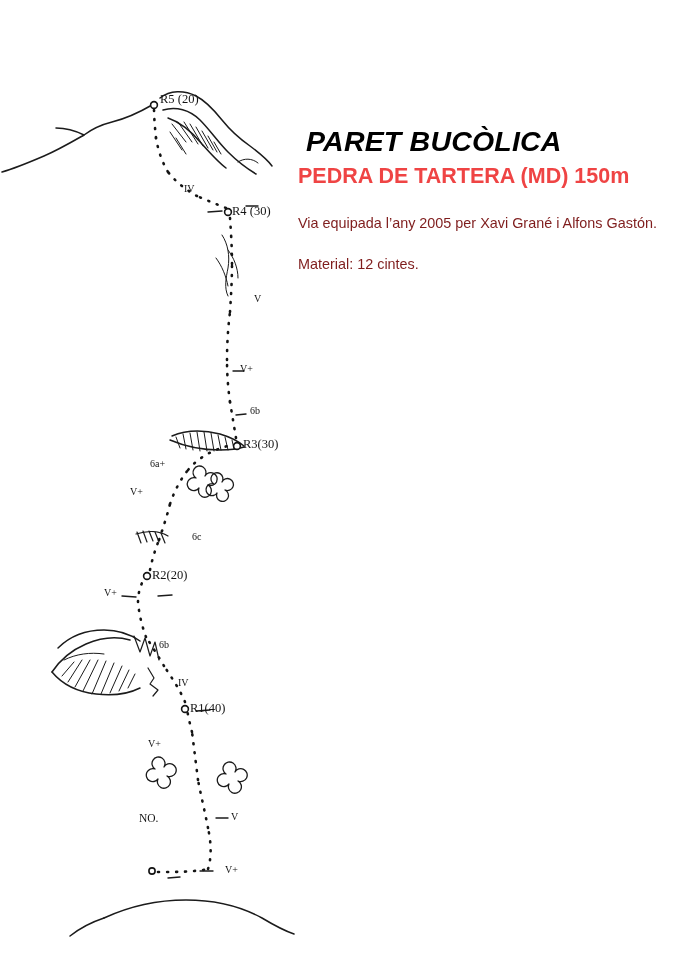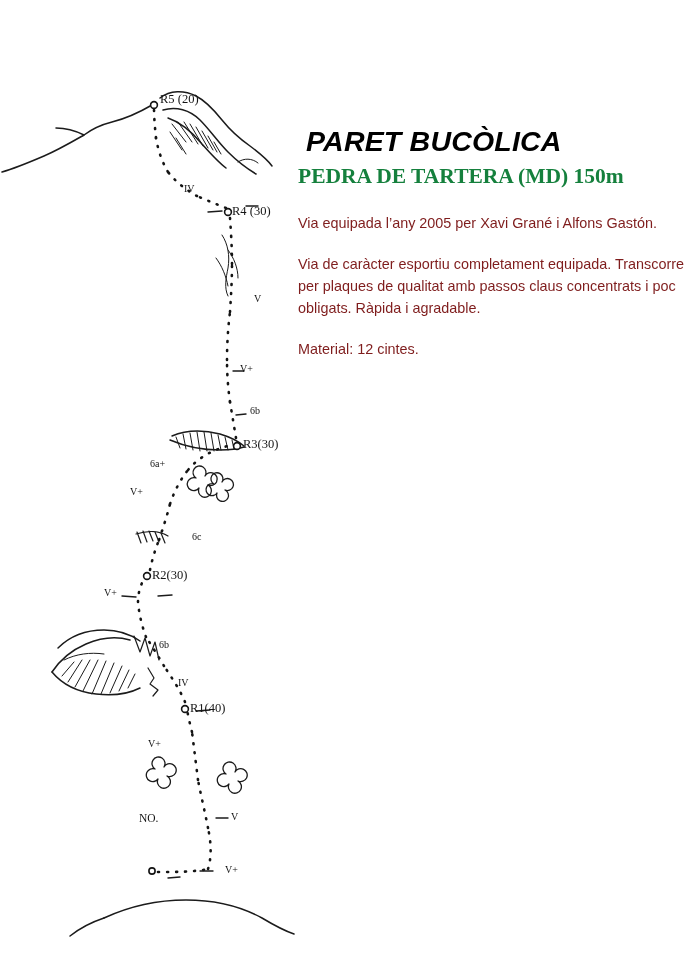--- a/index.html
+++ b/index.html
@@ -27,26 +27,26 @@
     font-family: "Liberation Sans", sans-serif;
     font-style: italic;
     font-weight: bold;
     font-size: 28.5px;
     letter-spacing: 0.2px;
     line-height: 1.1;
     margin: 0 0 8px 8px;
     color: #000;
   }
   .route-subtitle {
-    font-family: Liberation Serif, serif;
+    font-family: Liberation Sans, sans-serif;
     font-weight: bold;
     font-size: 21.5px;
     line-height: 1.1;
     margin: 4px 0 24px 0;
-    color: #15803d;
+    color: #ef4444;
   }
   .para {
     font-size: 14.4px;
     line-height: 1.52;
     margin: 0 0 19px 0;
     color: #7f1d1d;
   }
 
   
   .topo {
@@ -212,21 +212,21 @@
         <path d="M200 871 L 213 871"></path>
         <path d="M246 206 L 258 206"></path>
         <path d="M168 878 L 180 877"></path>
       </g>
     </g>
   </svg>
 
   <div class="lbl belay" style="left:160px; top:92px;">R5 (20)</div>
   <div class="lbl belay" style="left:232px; top:204px;">R4 (30)</div>
   <div class="lbl belay" style="left:243px; top:437px;">R3(30)</div>
-  <div class="lbl belay" style="left:152px; top:568px;">R2(30)</div>
+  <div class="lbl belay" style="left:152px; top:568px;">R2(20)</div>
   <div class="lbl belay" style="left:190px; top:701px;">R1(40)</div>
 
   <div class="lbl" style="left:184px; top:183px;">IV</div>
   <div class="lbl" style="left:254px; top:293px;">V</div>
   <div class="lbl" style="left:240px; top:363px;">V+</div>
   <div class="lbl" style="left:250px; top:405px;">6b</div>
   <div class="lbl" style="left:150px; top:458px;">6a+</div>
   <div class="lbl" style="left:130px; top:486px;">V+</div>
   <div class="lbl" style="left:192px; top:531px;">6c</div>
   <div class="lbl" style="left:104px; top:587px;">V+</div>
@@ -236,15 +236,14 @@
   <div class="lbl" style="left:231px; top:811px;">V</div>
   <div class="lbl" style="left:225px; top:864px;">V+</div>
 
   <div class="lbl sm" style="left:139px; top:812px;">NO.</div>
 </div>
 
 <div class="text-block">
   <h1 class="route-title">PARET BUCÒLICA</h1>
   <h2 class="route-subtitle">PEDRA DE TARTERA (MD) 150m</h2>
   <p class="para">Via equipada l’any 2005 per Xavi Grané i Alfons Gastón.</p>
-  <p class="para">Via de caràcter esportiu completament equipada. Transcorre per plaques de qualitat amb passos claus concentrats i poc obligats. Ràpida i agradable.</p>
   <p class="para">Material: 12 cintes.</p>
 </div>
 
 </body></html>

